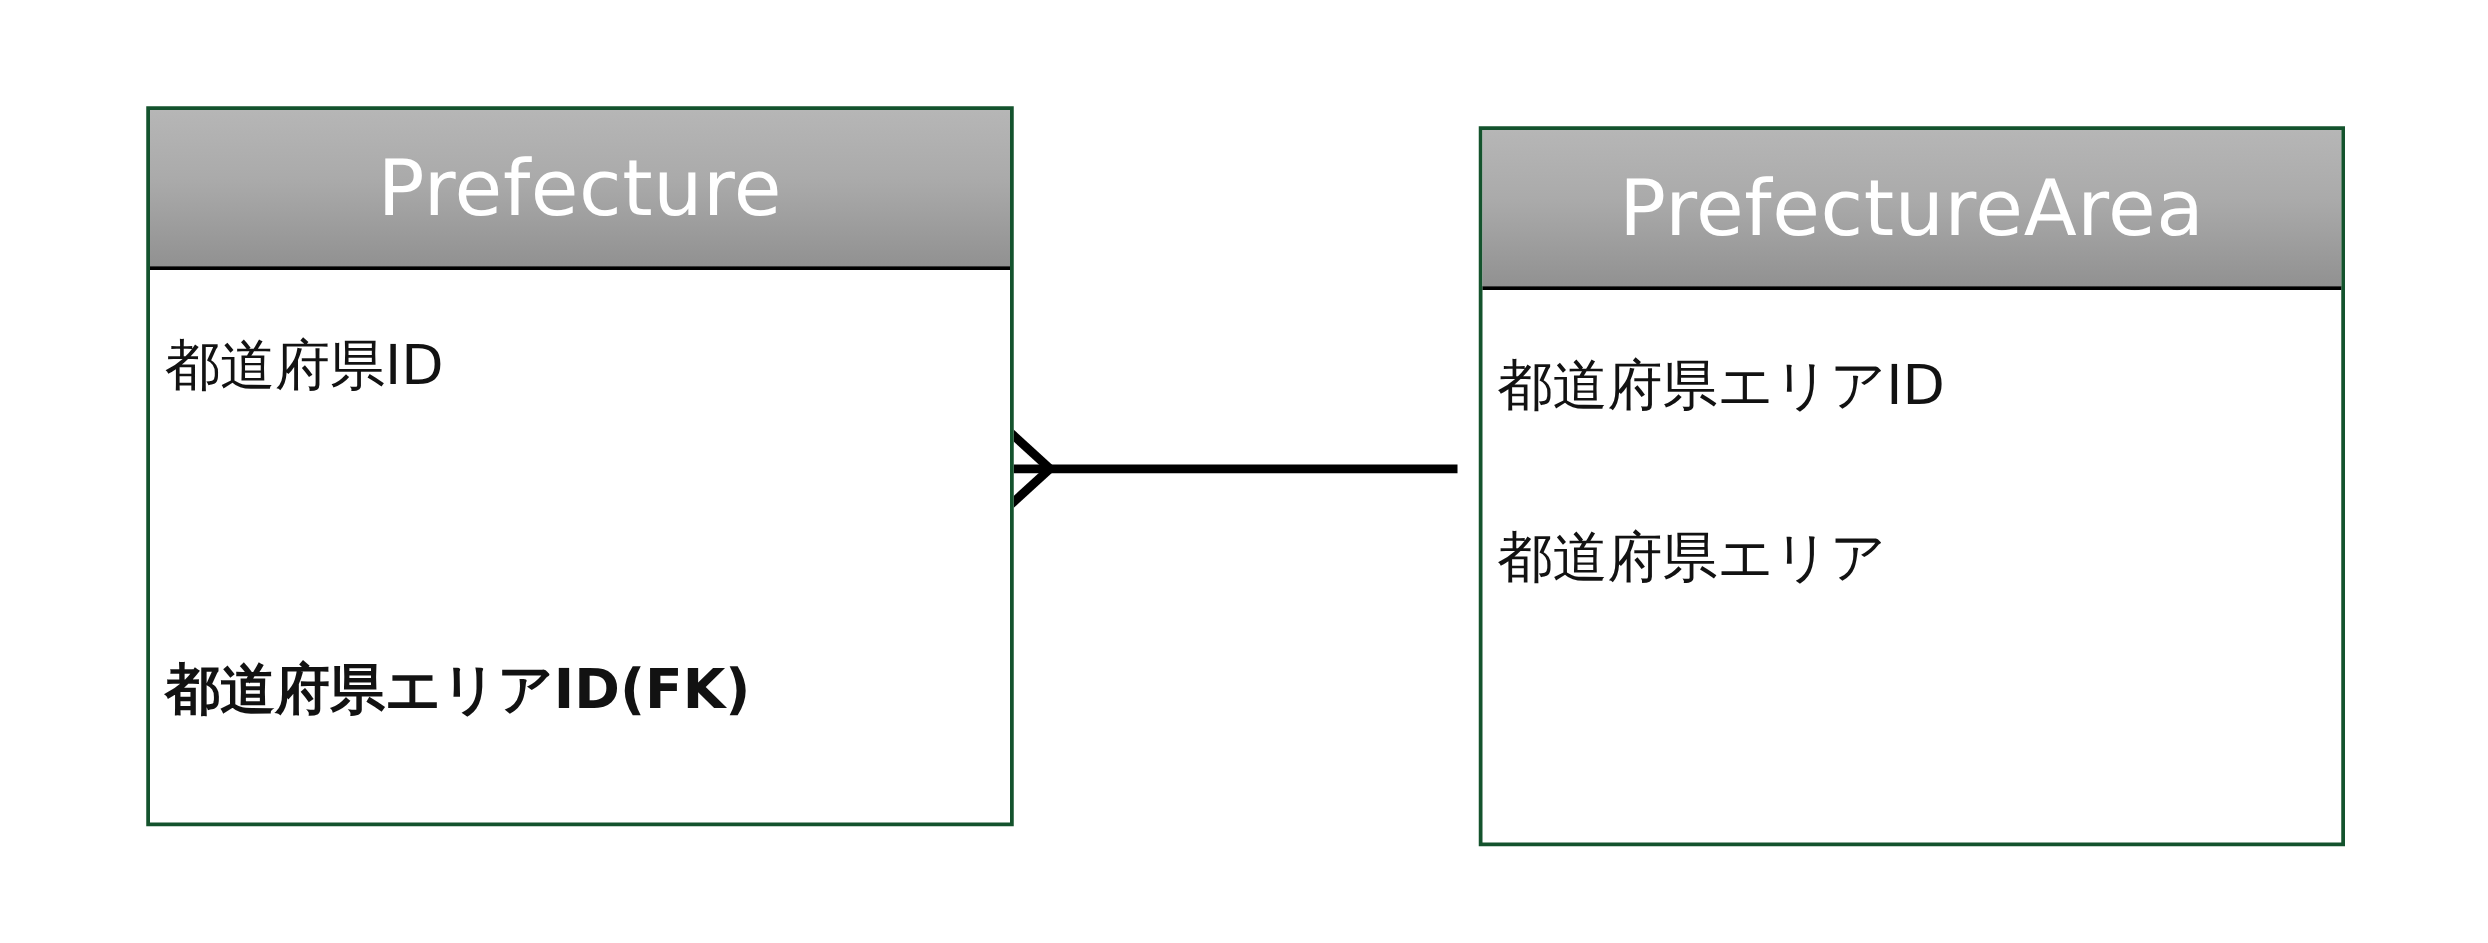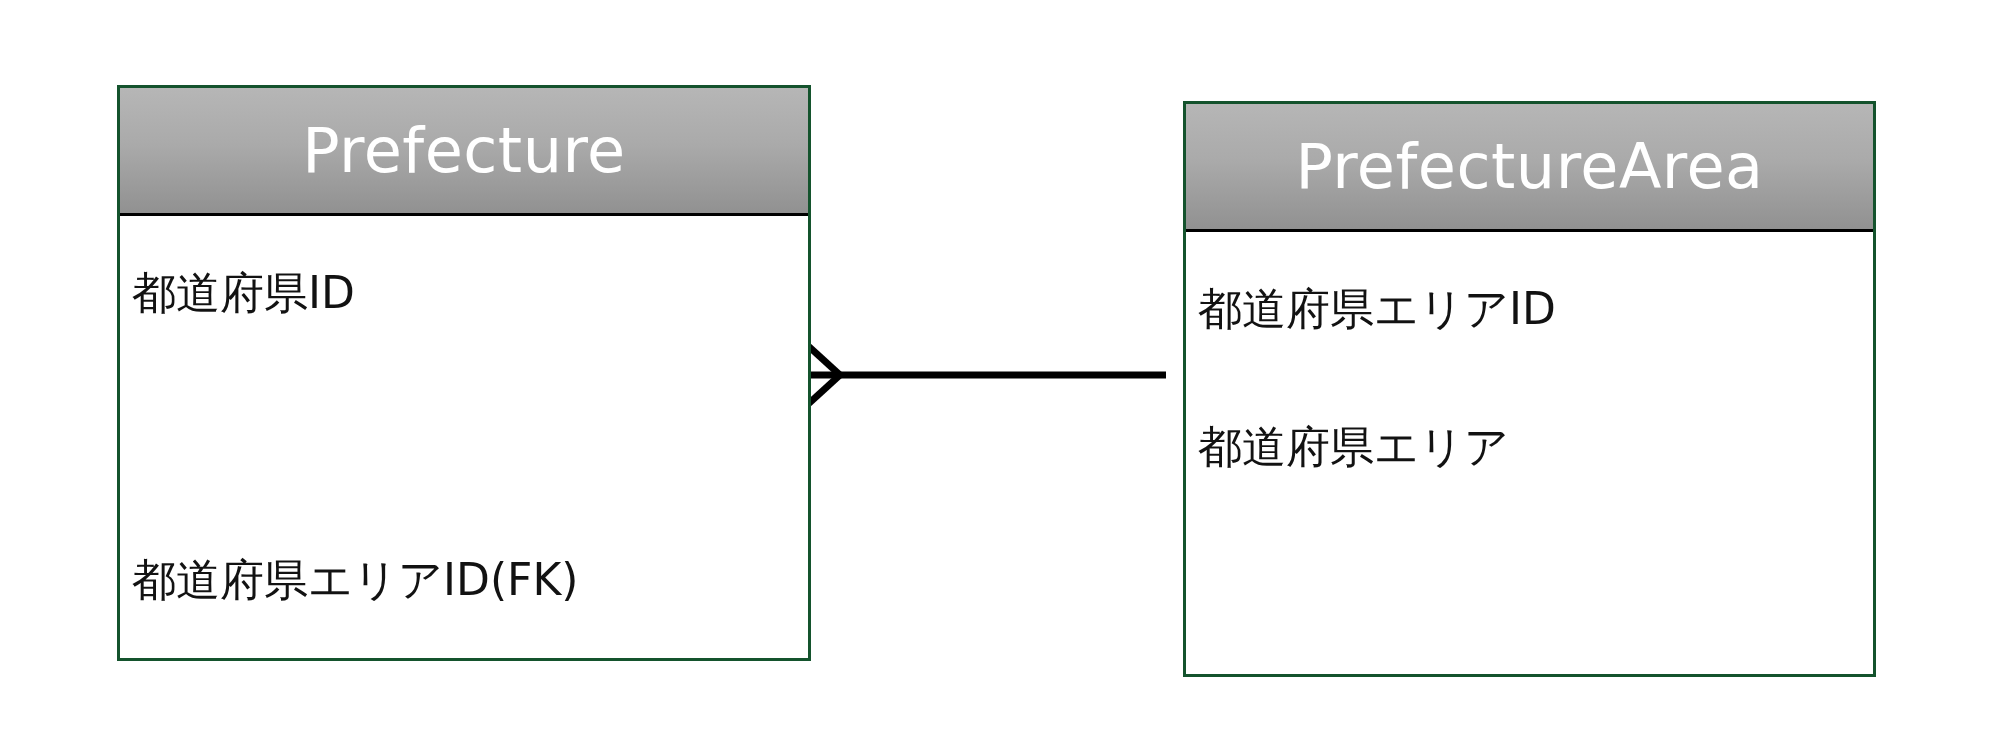--- a/index.html
+++ b/index.html
@@ -66,21 +66,21 @@
     font-size: 44px;
     line-height: 1.1;
     color: #121212;
     white-space: nowrap;
     font-family: "DejaVu Sans", "Liberation Sans", sans-serif;
   }
 
   
   .attr-row.r0 { top: 47px; }
   .attr-row.r1 { top: 185px; }
-  .attr-row.r2 { top: 334px; }
+  .attr-row.r2 { top: 306px; font-weight: bold; }
 
   
   #relationship {
     position: absolute;
     left: 0;
     top: 0;
     width: 1990px;
     height: 754px;
     pointer-events: none;
   }

